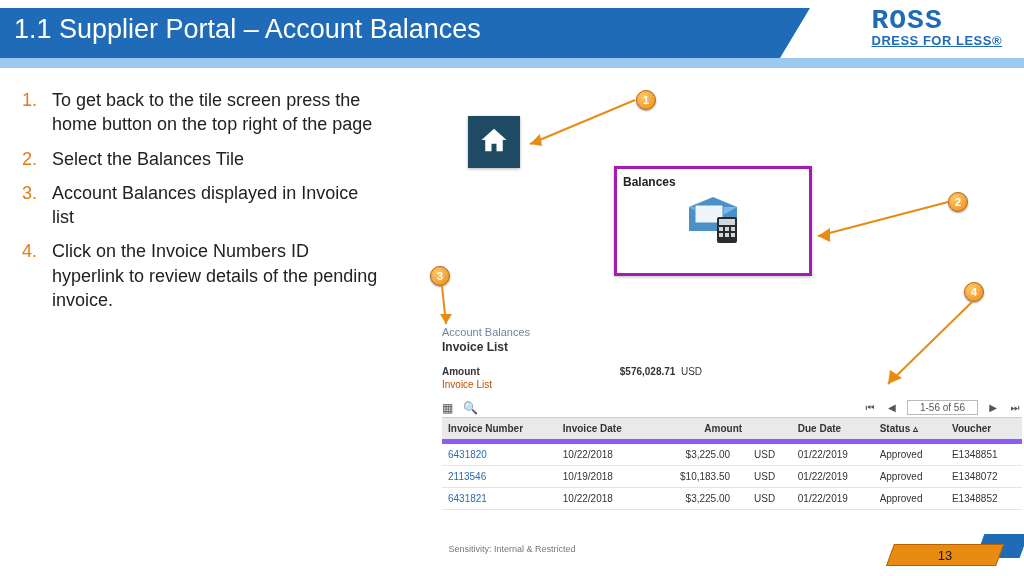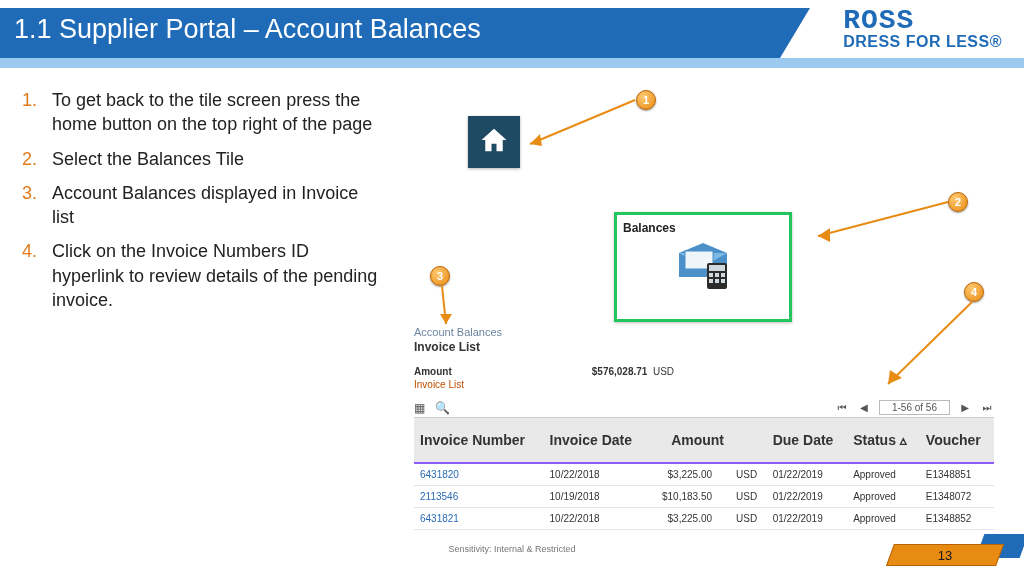--- a/index.html
+++ b/index.html
@@ -11,60 +11,60 @@
   .header-blue { position: absolute; top: 8px; left: 0; width: 780px; height: 50px; background: #1f6bb7; }
   .header-blue::after {
     content: ""; position: absolute; right: -30px; top: 0;
     border-top: 50px solid #1f6bb7; border-right: 30px solid transparent;
   }
   .header-light { position: absolute; top: 58px; left: 0; width: 1024px; height: 10px; background: #9cc9f0; }
   .slide-title { position: absolute; top: 14px; left: 14px; color: #fff; font-size: 27px; font-weight: 400; }
 
   .logo { position: absolute; top: 8px; right: 22px; text-align: left; }
   .logo-main { color: #1f6bb7; font-weight: 900; font-size: 28px; letter-spacing: 1px; font-family: Liberation Mono, monospace; line-height: 0.9; }
-  .logo-sub { color: #1f6bb7; font-weight: 700; font-size: 16px; letter-spacing: 0.5px; }
+  .logo-sub { color: #1f6bb7; font-weight: 700; font-size: 13px; letter-spacing: 0.5px; text-decoration: underline; }
 
   
   .steps { position: absolute; top: 88px; left: 18px; width: 360px; }
   .steps ol { list-style: none; counter-reset: step; }
   .steps li { counter-increment: step; font-size: 18px; line-height: 1.35; color: #222; margin-bottom: 10px; padding-left: 34px; position: relative; }
   .steps li::before { content: counter(step) "."; position: absolute; left: 4px; top: 0; color: #e07b1a; font-size: 18px; }
 
   
   .home-btn { position: absolute; top: 116px; left: 468px; width: 52px; height: 52px; background: #1e4b63; display: flex; align-items: center; justify-content: center; box-shadow: 0 1px 3px rgba(0,0,0,.3); }
   .home-btn svg { width: 30px; height: 30px; fill: #fff; }
 
   
-  .balances-tile { position: absolute; top: 166px; left: 614px; width: 178px; height: 110px; border: 3px solid #22c55e; background: #fff; box-shadow: 0 1px 3px rgba(0,0,0,.25); padding: 6px; margin-top: 46px; }
+  .balances-tile { position: absolute; top: 166px; left: 614px; width: 198px; height: 110px; border: 3px solid #a21caf; background: #fff; box-shadow: 0 1px 3px rgba(0,0,0,.25); padding: 6px; }
   .balances-tile .tile-title { font-size: 12px; font-weight: 700; color: #222; }
   .balances-tile .tile-icon { display: flex; justify-content: center; margin-top: 8px; }
 
   
   .marker { position: absolute; width: 20px; height: 20px; border-radius: 50%; background: radial-gradient(circle at 35% 30%, #ffc870, #e88b12); border: 1px solid #b96200; color: #fff; font-size: 11px; font-weight: 700; display: flex; align-items: center; justify-content: center; box-shadow: 0 1px 2px rgba(0,0,0,.4); }
 
   
   .arrow { position: absolute; overflow: visible; }
   .arrow line { stroke: #e88b12; stroke-width: 2; }
   .arrow polygon { fill: #e88b12; }
 
   
-  .invoice-panel { position: absolute; top: 326px; left: 414px; width: 580px; font-size: 10px; color: #333; }
+  .invoice-panel { position: absolute; top: 326px; left: 442px; width: 580px; font-size: 10px; color: #333; }
   .ip-breadcrumb { color: #6b84a0; font-size: 11px; }
   .ip-heading { font-weight: 700; font-size: 12px; margin-top: 2px; }
   .ip-amount-row { margin-top: 12px; display: flex; gap: 140px; font-size: 10px; }
   .ip-amount-row .lab { font-weight: 700; }
   .ip-sub { color: #c24e00; font-size: 10px; margin-top: 2px; }
   .ip-toolbar { display: flex; align-items: center; justify-content: space-between; margin-top: 6px; padding: 4px 0 2px; border-bottom: 1px solid #ccc; }
   .ip-left-icons { display: flex; gap: 10px; color: #555; font-size: 12px; }
   .ip-pager { display: flex; align-items: center; gap: 8px; color: #555; font-size: 10px; }
   .ip-pager .pg-btn { width: 14px; text-align: center; }
   .ip-pager .pg-range { border: 1px solid #bbb; padding: 1px 12px; background: #fff; }
 
   table.inv { width: 100%; border-collapse: collapse; margin-top: 0; }
-  table.inv th { background: #e9e9e9; font-size: 14px; font-weight: 700; text-align: left; padding: 14px 6px; border-bottom: 2px solid #8b5cf6; }
+  table.inv th { background: #e9e9e9; font-size: 10px; font-weight: 700; text-align: left; padding: 5px 6px; border-bottom: 5px solid #8b5cf6; }
   table.inv td { font-size: 10px; padding: 5px 6px; border-bottom: 1px solid #e5e5e5; margin-left: 20px; }
   table.inv td.link { color: #2a6bb5; }
   table.inv td.num { text-align: right; padding-right: 18px; }
 
   
   .footer-sens { position: absolute; bottom: 22px; left: 0; right: 0; text-align: center; font-size: 9px; color: #777; }
   .footer-page { position: absolute; bottom: 10px; right: 24px; width: 110px; height: 22px; background: #e88b12; border: 1px solid #b96200; transform: skewX(-20deg); display: flex; align-items: center; justify-content: center; }
   .footer-page span { transform: skewX(20deg); font-size: 13px; color: #1a1a1a; }
   .footer-blue { position: absolute; bottom: 18px; right: 0; width: 44px; height: 24px; background: #1f6bb7; transform: skewX(-20deg); }
 </style>

